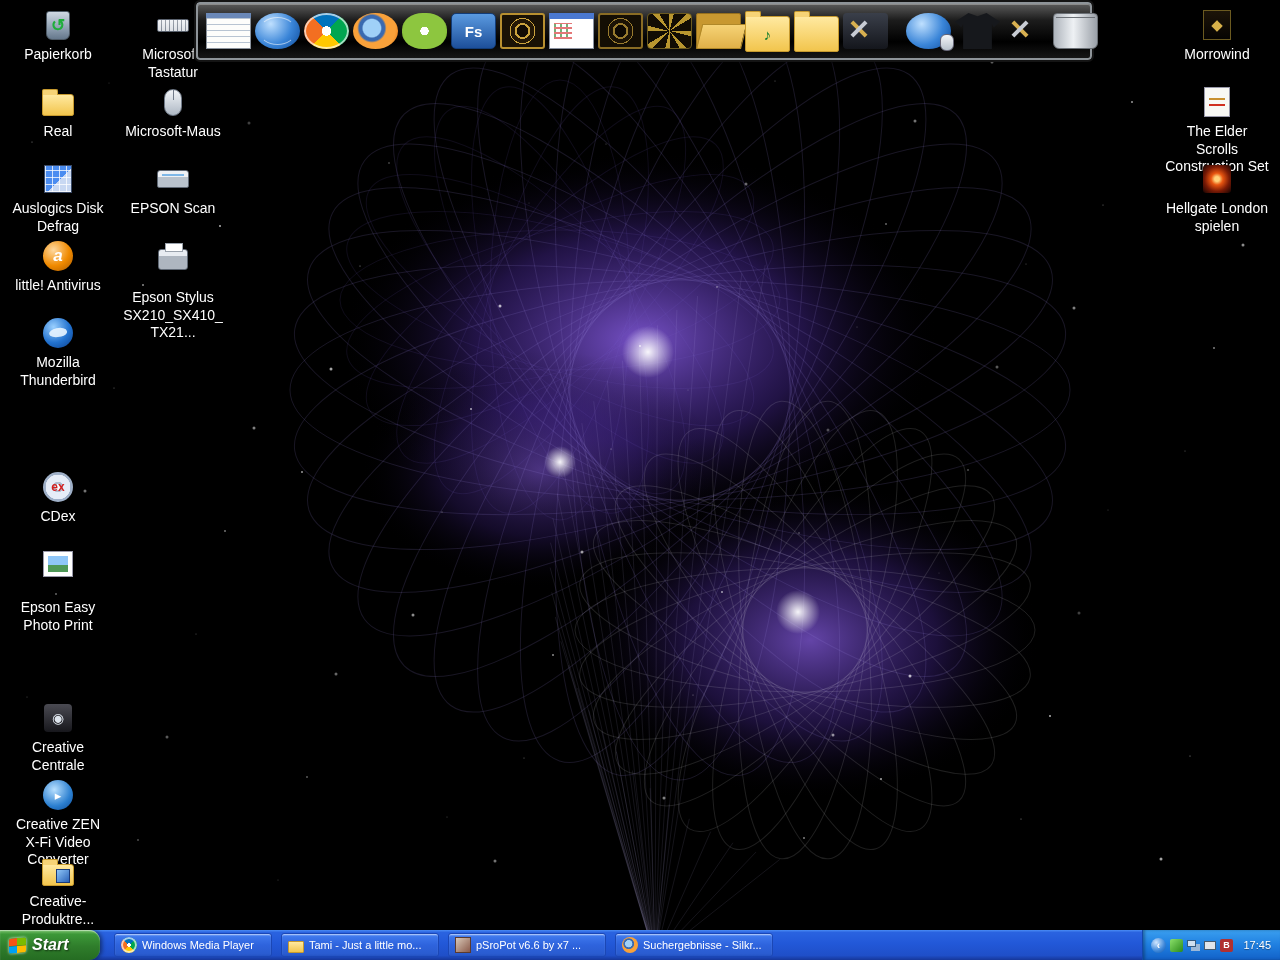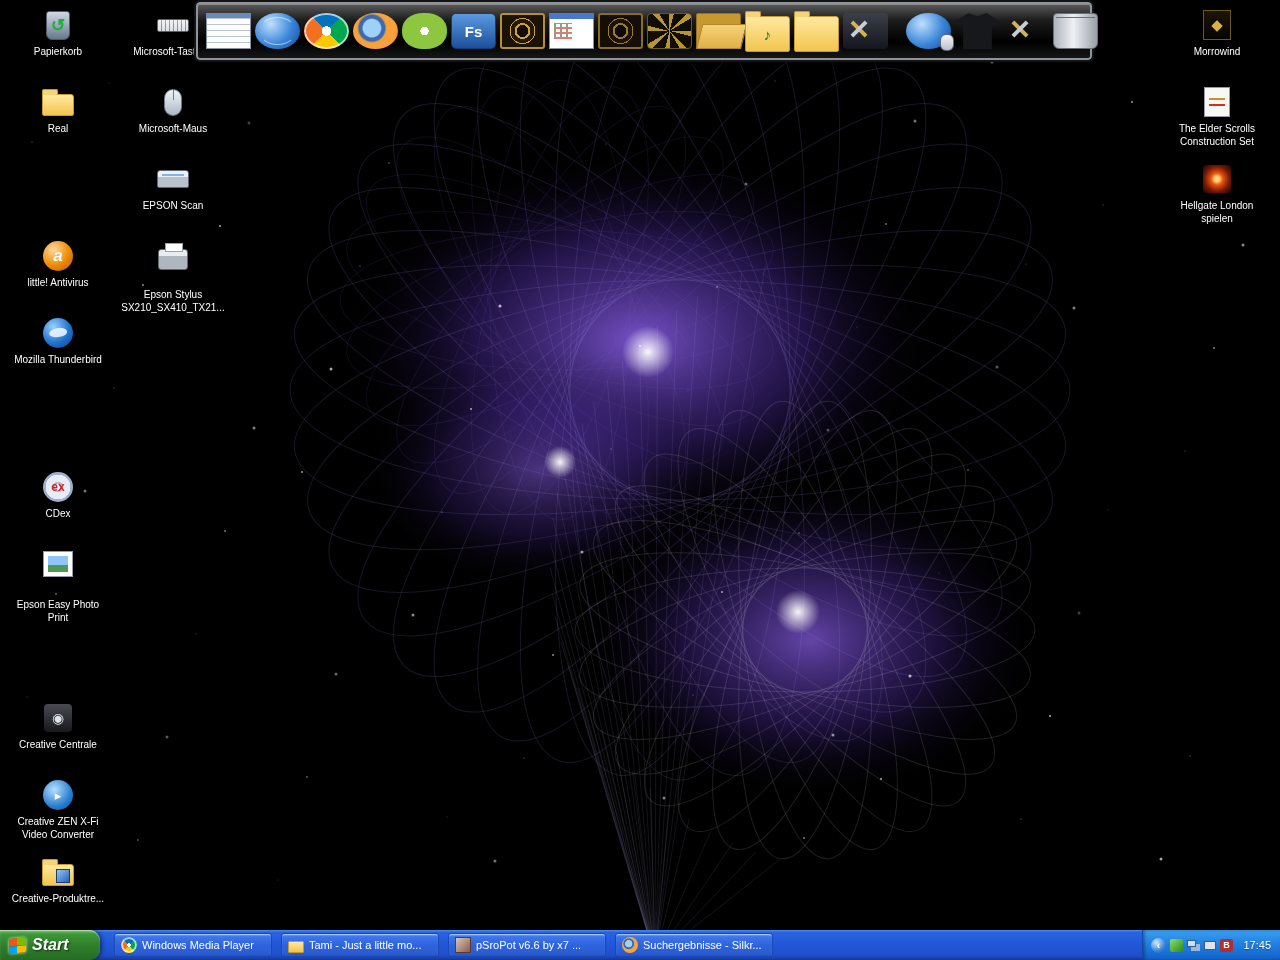--- a/index.html
+++ b/index.html
@@ -4,21 +4,21 @@
 <style>
   *{margin:0;padding:0;box-sizing:border-box}
   html,body{width:1280px;height:960px;overflow:hidden;background:#000;font-family:"Liberation Sans",sans-serif}
   #desktop{position:absolute;inset:0;width:1280px;height:960px;overflow:hidden;background:#000}
   #wallsvg{position:absolute;inset:0;z-index:0}
 
   
   .icon-col{position:absolute;inset:0;pointer-events:none;z-index:2}
   .desk-icon{position:absolute;display:flex;flex-direction:column;align-items:center;gap:2px;pointer-events:auto;cursor:pointer}
   .di-box{height:38px;display:flex;align-items:center;justify-content:center}
-  .di-label{color:#fff;font-size:10px;text-align:center;line-height:1.25;max-width:106px;
+  .di-label{color:#fff;font-size:14px;text-align:center;line-height:1.25;max-width:106px;
             text-shadow:1px 1px 2px #000,0 0 4px #000;overflow-wrap:anywhere}
   .di-glyph,.dock-ic{display:flex;align-items:center;justify-content:center;position:relative;width:30px;height:30px;font-size:16px}
 
   
   .icon-recycle-bin{width:24px;height:29px;background:linear-gradient(180deg,#cfd8e2,#8fa0b2 60%,#66788c);
       border:1px solid #4e5a66;border-radius:3px 3px 6px 6px;color:#1fae3a;font-weight:bold;font-size:17px}
   .icon-folder,.icon-music-folder,.icon-folder-plain,.icon-creative-produkt{width:32px;height:22px;background:linear-gradient(180deg,#ffe9a0,#f2c54d);
       border:1px solid #c79a2e;border-radius:1px 3px 2px 2px;position:relative;margin-top:6px}
   .icon-folder::before,.icon-music-folder::before,.icon-folder-plain::before,.icon-creative-produkt::before{content:'';position:absolute;top:-6px;left:-1px;width:14px;height:5px;
       background:#f6d376;border:1px solid #c79a2e;border-bottom:none;border-radius:2px 2px 0 0}
@@ -322,20 +322,26 @@
           <div class="di-glyph icon-recycle-bin">↺</div>
         </div>
         <div class="di-label">Papierkorb</div>
       </div>
       <div class="desk-icon" style="left: 8px; top: 83px; width: 100px;">
         <div class="di-box">
           <div class="di-glyph icon-folder"></div>
         </div>
         <div class="di-label">Real</div>
       </div>
+      <div class="desk-icon" style="left: 8px; top: 160px; width: 100px;">
+        <div class="di-box">
+          <div class="di-glyph icon-disk-defrag"></div>
+        </div>
+        <div class="di-label">Auslogics Disk Defrag</div>
+      </div>
       <div class="desk-icon" style="left: 8px; top: 237px; width: 100px;">
         <div class="di-box">
           <div class="di-glyph icon-avast">a</div>
         </div>
         <div class="di-label">little! Antivirus</div>
       </div>
       <div class="desk-icon" style="left: 8px; top: 314px; width: 100px;">
         <div class="di-box">
           <div class="di-glyph icon-thunderbird"></div>
         </div>

